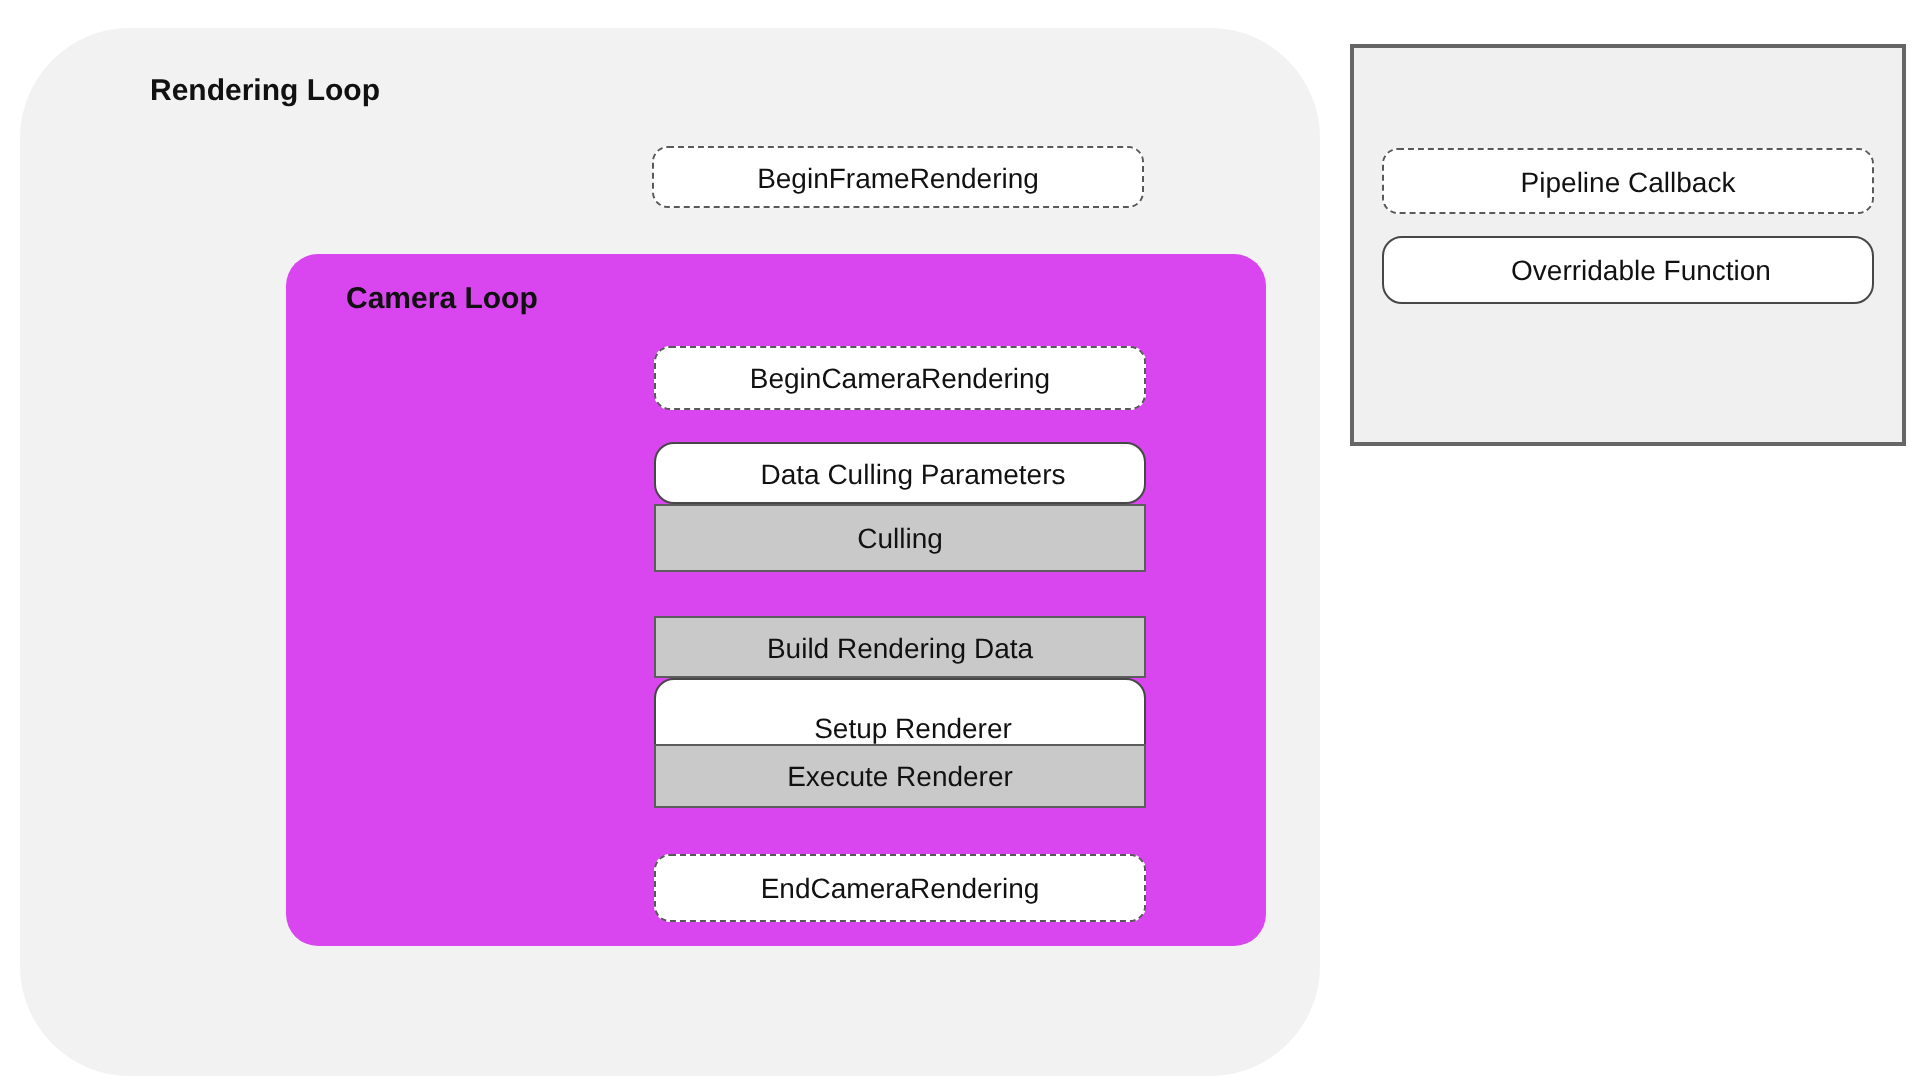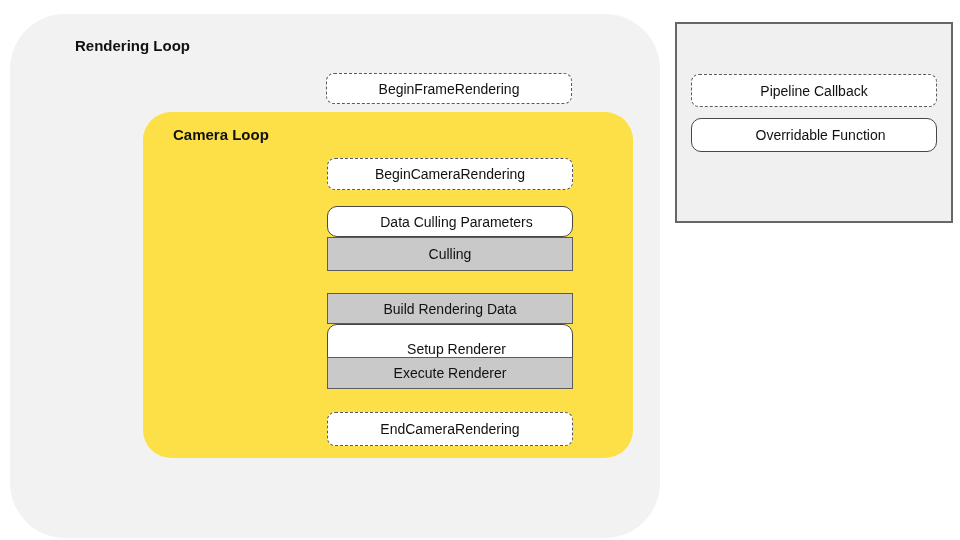--- a/index.html
+++ b/index.html
@@ -18,24 +18,24 @@
   
   .rendering-loop {
     position: absolute;
     left: 10px; top: 14px;
     width: 650px; height: 524px;
     background: #f2f2f2;
     border-radius: 55px;
   }
   .camera-loop {
     position: absolute;
-    left: 133px; top: 98px;
+    left: 133px; top: 113px;
     width: 490px; height: 346px;
-    background: #fde047;
-    border-radius: 28px;
+    background: #d946ef;
+    border-radius: 16px;
   }
   .group-label {
     position: absolute;
     font-size: 15px;
     font-weight: bold;
     color: #111111;
     white-space: nowrap;
   }
   
   .box {

